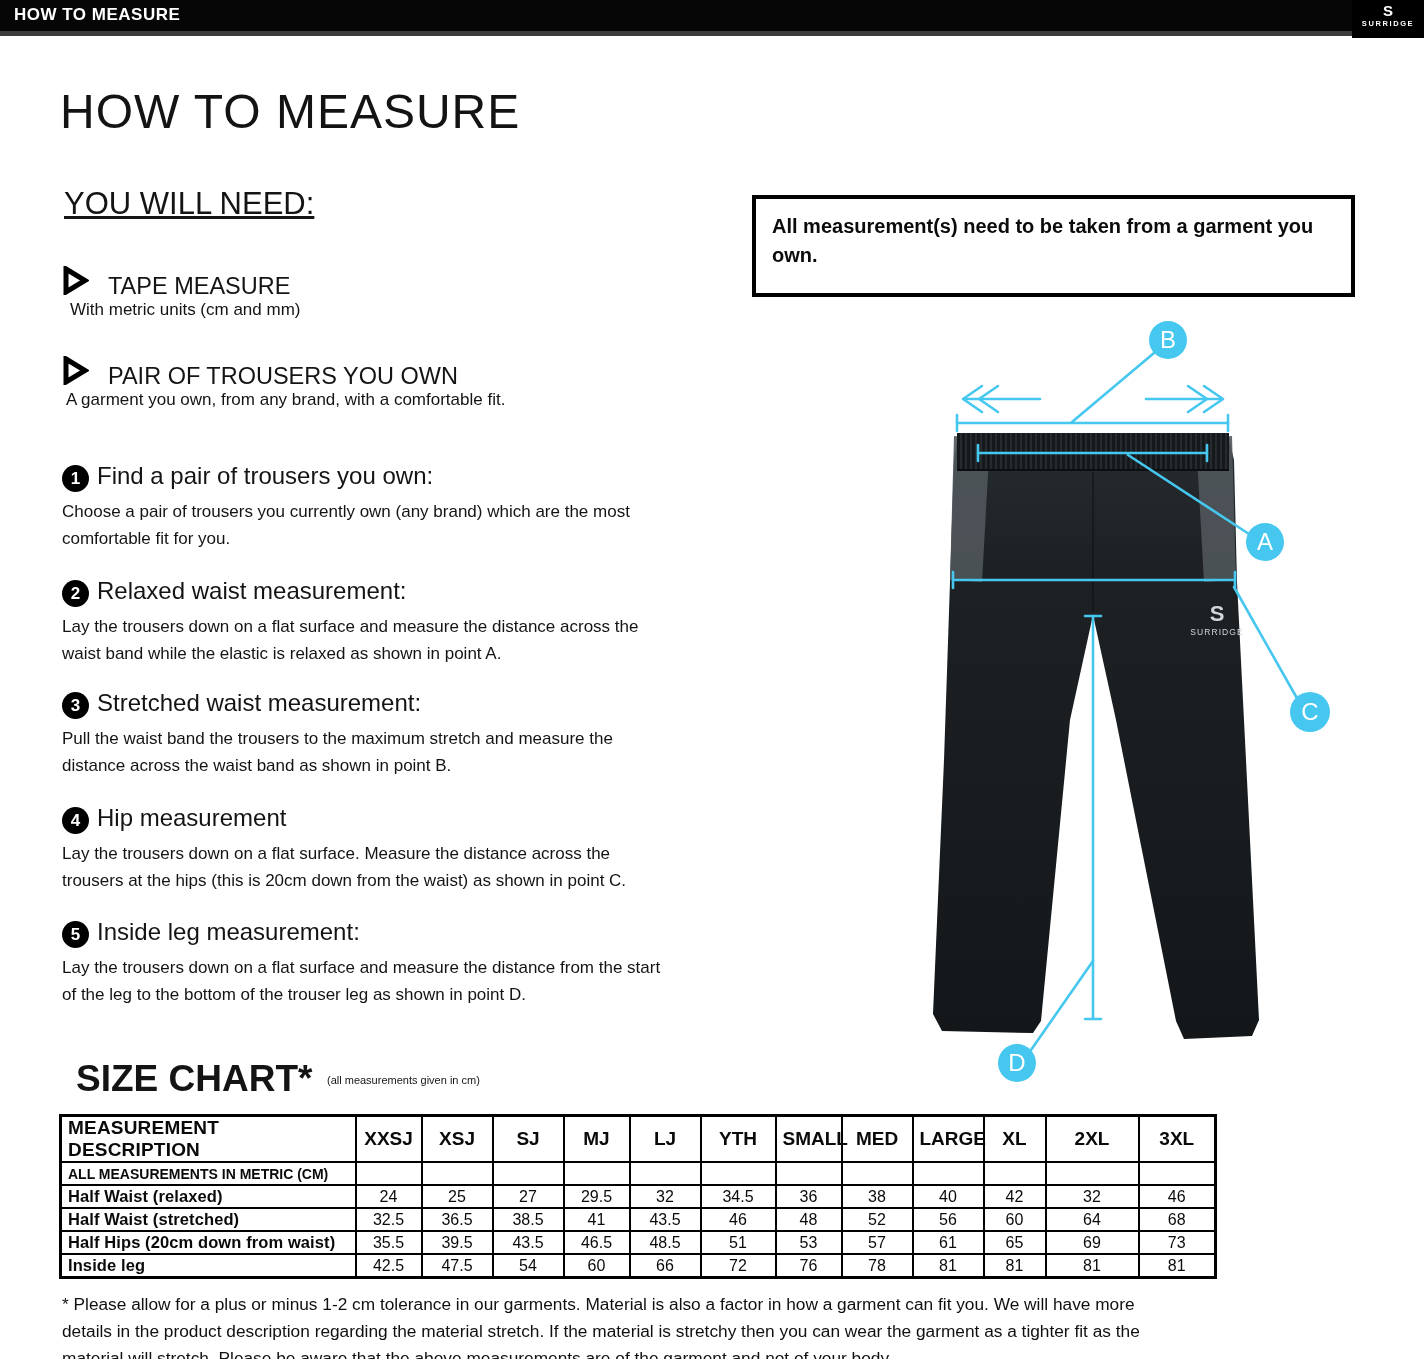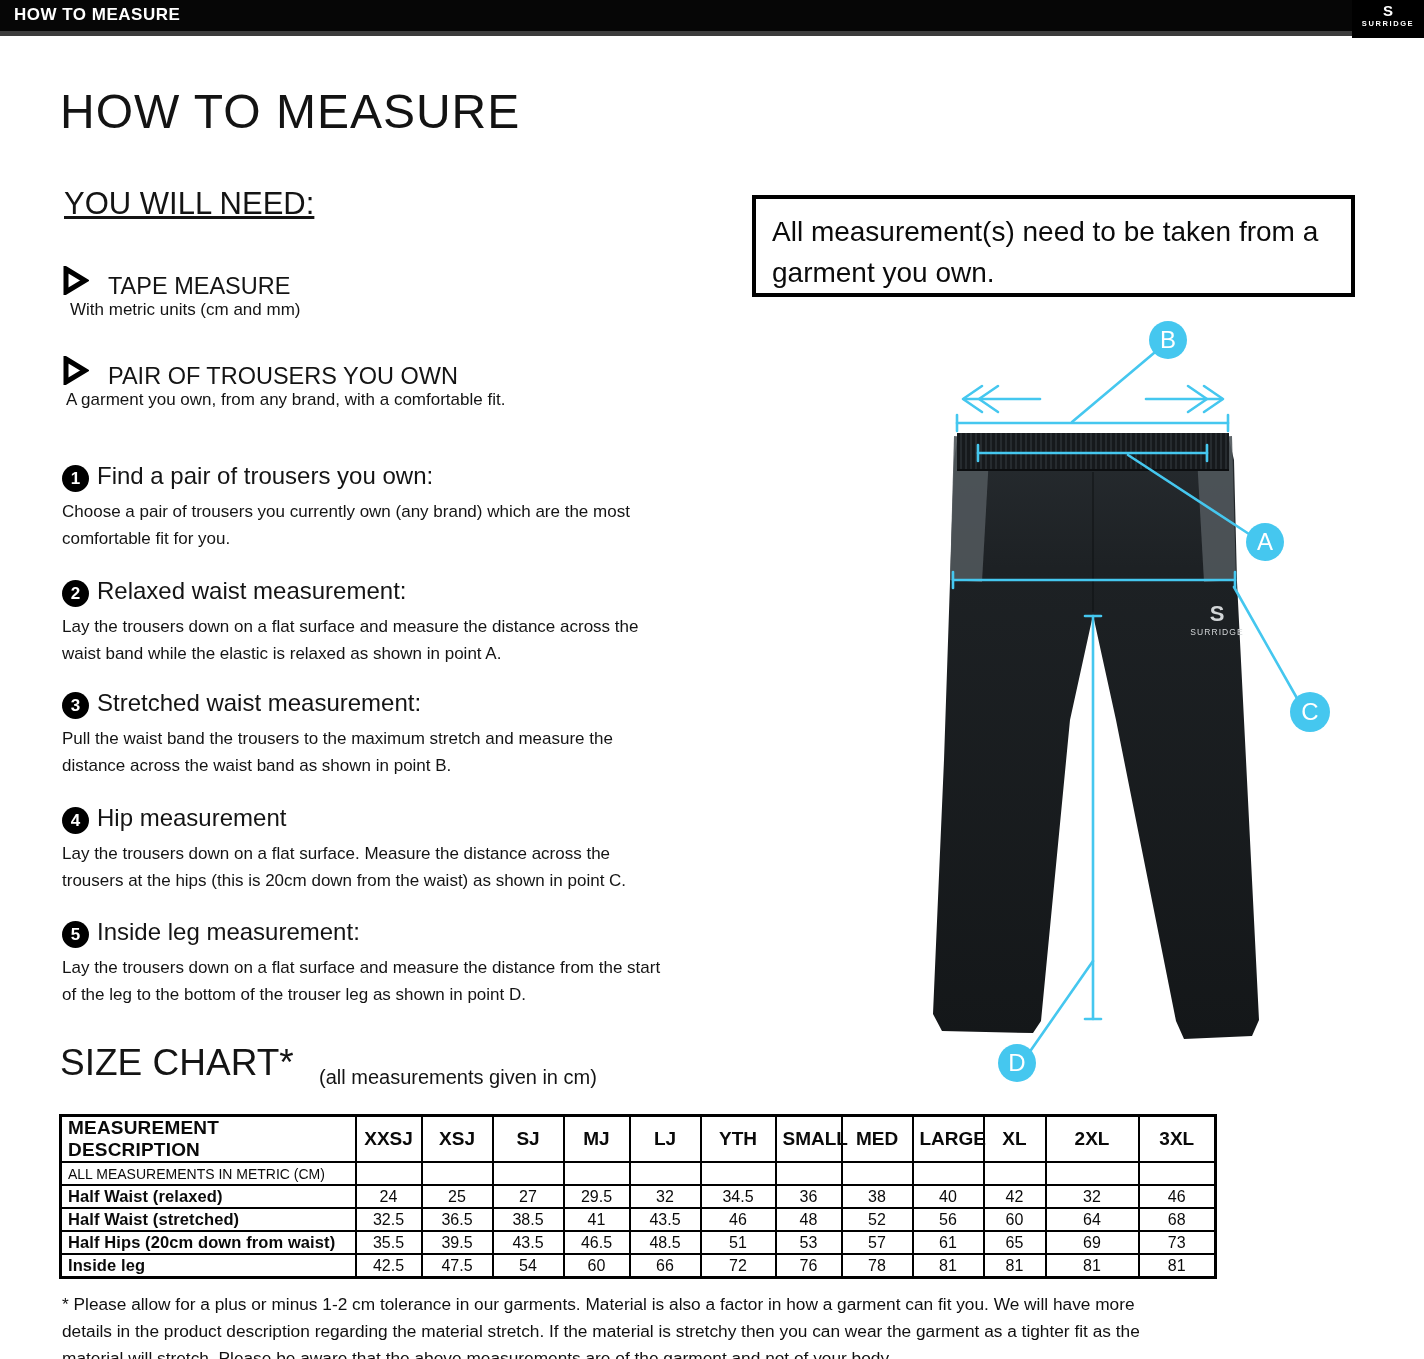--- a/index.html
+++ b/index.html
@@ -24,37 +24,37 @@
   .need-label{position:absolute;margin:7px;font-size:23.5px;font-weight:400;white-space:nowrap;}
   .need-sub{position:absolute;margin:0;font-size:17px;font-weight:400;white-space:nowrap;}
   
   .step{position:absolute;left:62px;width:645px;}
   .step-num{position:absolute;left:0;top:3px;width:27px;height:27px;border-radius:50%;
       background:#000;color:#fff;font-size:17px;font-weight:700;text-align:center;line-height:27px;}
   .step-title{position:absolute;left:35px;top:0;margin:0;font-size:24px;font-weight:400;white-space:nowrap;}
   .step-body{position:absolute;left:0;top:37px;width:614px;margin:0;font-size:17px;line-height:1.57;}
   
   .callout{position:absolute;left:752px;top:195px;width:595px;height:94px;border:4px solid #000;}
-  .callout p{margin:13px 0 0 16px;width:572px;font-size:28px;font-weight:400;line-height:1.45;color:#0b0b0b;}
+  .callout p{margin:13px 0 0 16px;width:572px;font-size:20px;font-weight:700;line-height:1.45;color:#0b0b0b;}
   
   .diagram{position:absolute;left:900px;top:320px;width:440px;height:770px;}
   .mline{stroke:var(--accent);stroke-width:2.6;fill:none;stroke-linecap:round;stroke-linejoin:round;}
   .mdot{fill:var(--accent);}
   .mletter{fill:#fff;font-size:24px;font-weight:400;text-anchor:middle;
       font-family:"Liberation Sans",sans-serif;}
   .pant-brand{fill:#d3d6d8;text-anchor:middle;font-family:"Liberation Sans",sans-serif;}
   
-  .h2-size{position:absolute;left:60px;top:1042px;margin:0;font-size:37px;font-weight:400;}
-  .size-sub{position:absolute;left:315px;top:1062px;margin:4px;font-size:20px;}
+  .h2-size{position:absolute;left:60px;top:1042px;margin:16px;font-size:37px;font-weight:700;}
+  .size-sub{position:absolute;left:315px;top:1062px;margin:12px;font-size:11px;}
   .size-table{position:absolute;left:59px;top:1114px;width:1155px;border-collapse:collapse;
       table-layout:fixed;border:3px solid #000;}
   .size-table th,.size-table td{border:2px solid #000;padding:0 6px;color:#0a0a0a;}
   .size-table thead th{height:37px;font-size:19px;font-weight:700;text-align:center;}
   .size-table thead th.desc{text-align:left;font-size:19px;letter-spacing:.2px;}
-  .metric-row td{height:21px;font-size:14px;font-weight:400;text-align:left;margin-top:28px;}
+  .metric-row td{height:21px;font-size:14px;font-weight:700;text-align:left;margin-top:28px;}
   .data-row td{height:21px;font-size:16px;font-weight:400;text-align:center;}
   .data-row td.lbl{text-align:left;font-size:16.5px;font-weight:700;letter-spacing:.1px;margin-left:20px;}
   
   .footnote{position:absolute;left:62px;top:1291px;width:1078px;margin:0;
       font-size:17.3px;line-height:1.55;color:#101010;}
 </style>
 </head>
 <body style="--accent: #45c7ef;">
 
 <div class="topbar">

